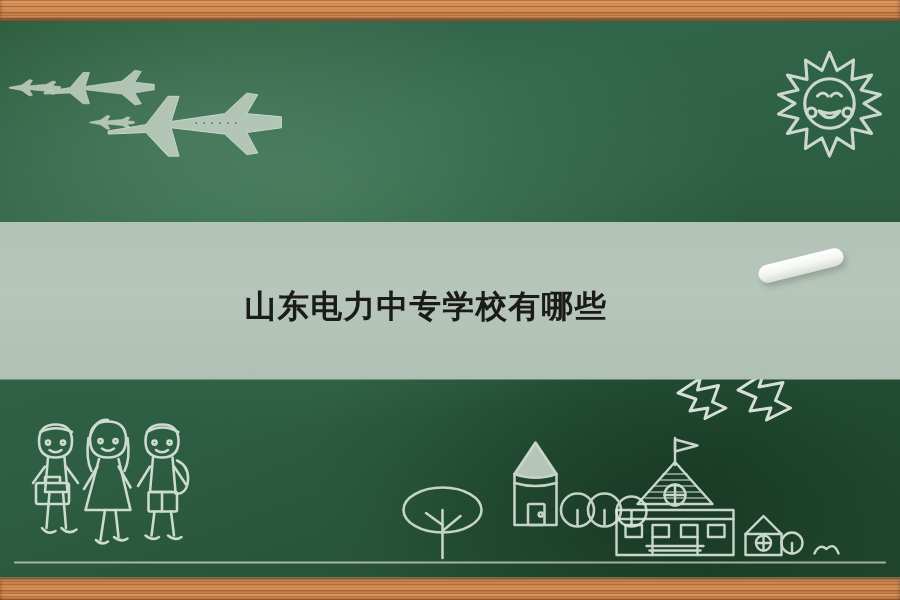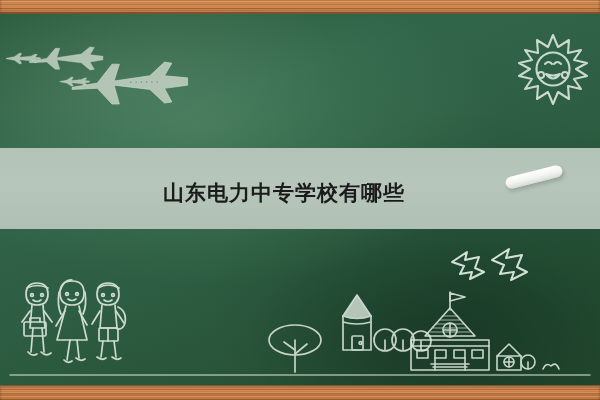--- a/index.html
+++ b/index.html
@@ -57,21 +57,21 @@
   }
   .frame-top { top: 0; height: 14px; box-shadow: inset 0 -2px 3px rgba(0,0,0,0.35); }
   .frame-bottom { bottom: 0; height: 15px; box-shadow: inset 0 2px 3px rgba(0,0,0,0.35); }
 
   
   .title-band {
     position: absolute;
     left: 0;
     right: 0;
     top: 148px;
-    height: 81px;
+    height: 105px;
     background: linear-gradient(to bottom, #b3c3b8 0%, #b7c6bb 45%, #b0c0b5 100%);
     display: flex;
     align-items: center;
     justify-content: center;
   }
   .title-text {
     font-size: 21px;
     font-weight: bold;
     color: #1b1b1b;
     letter-spacing: 1px;

